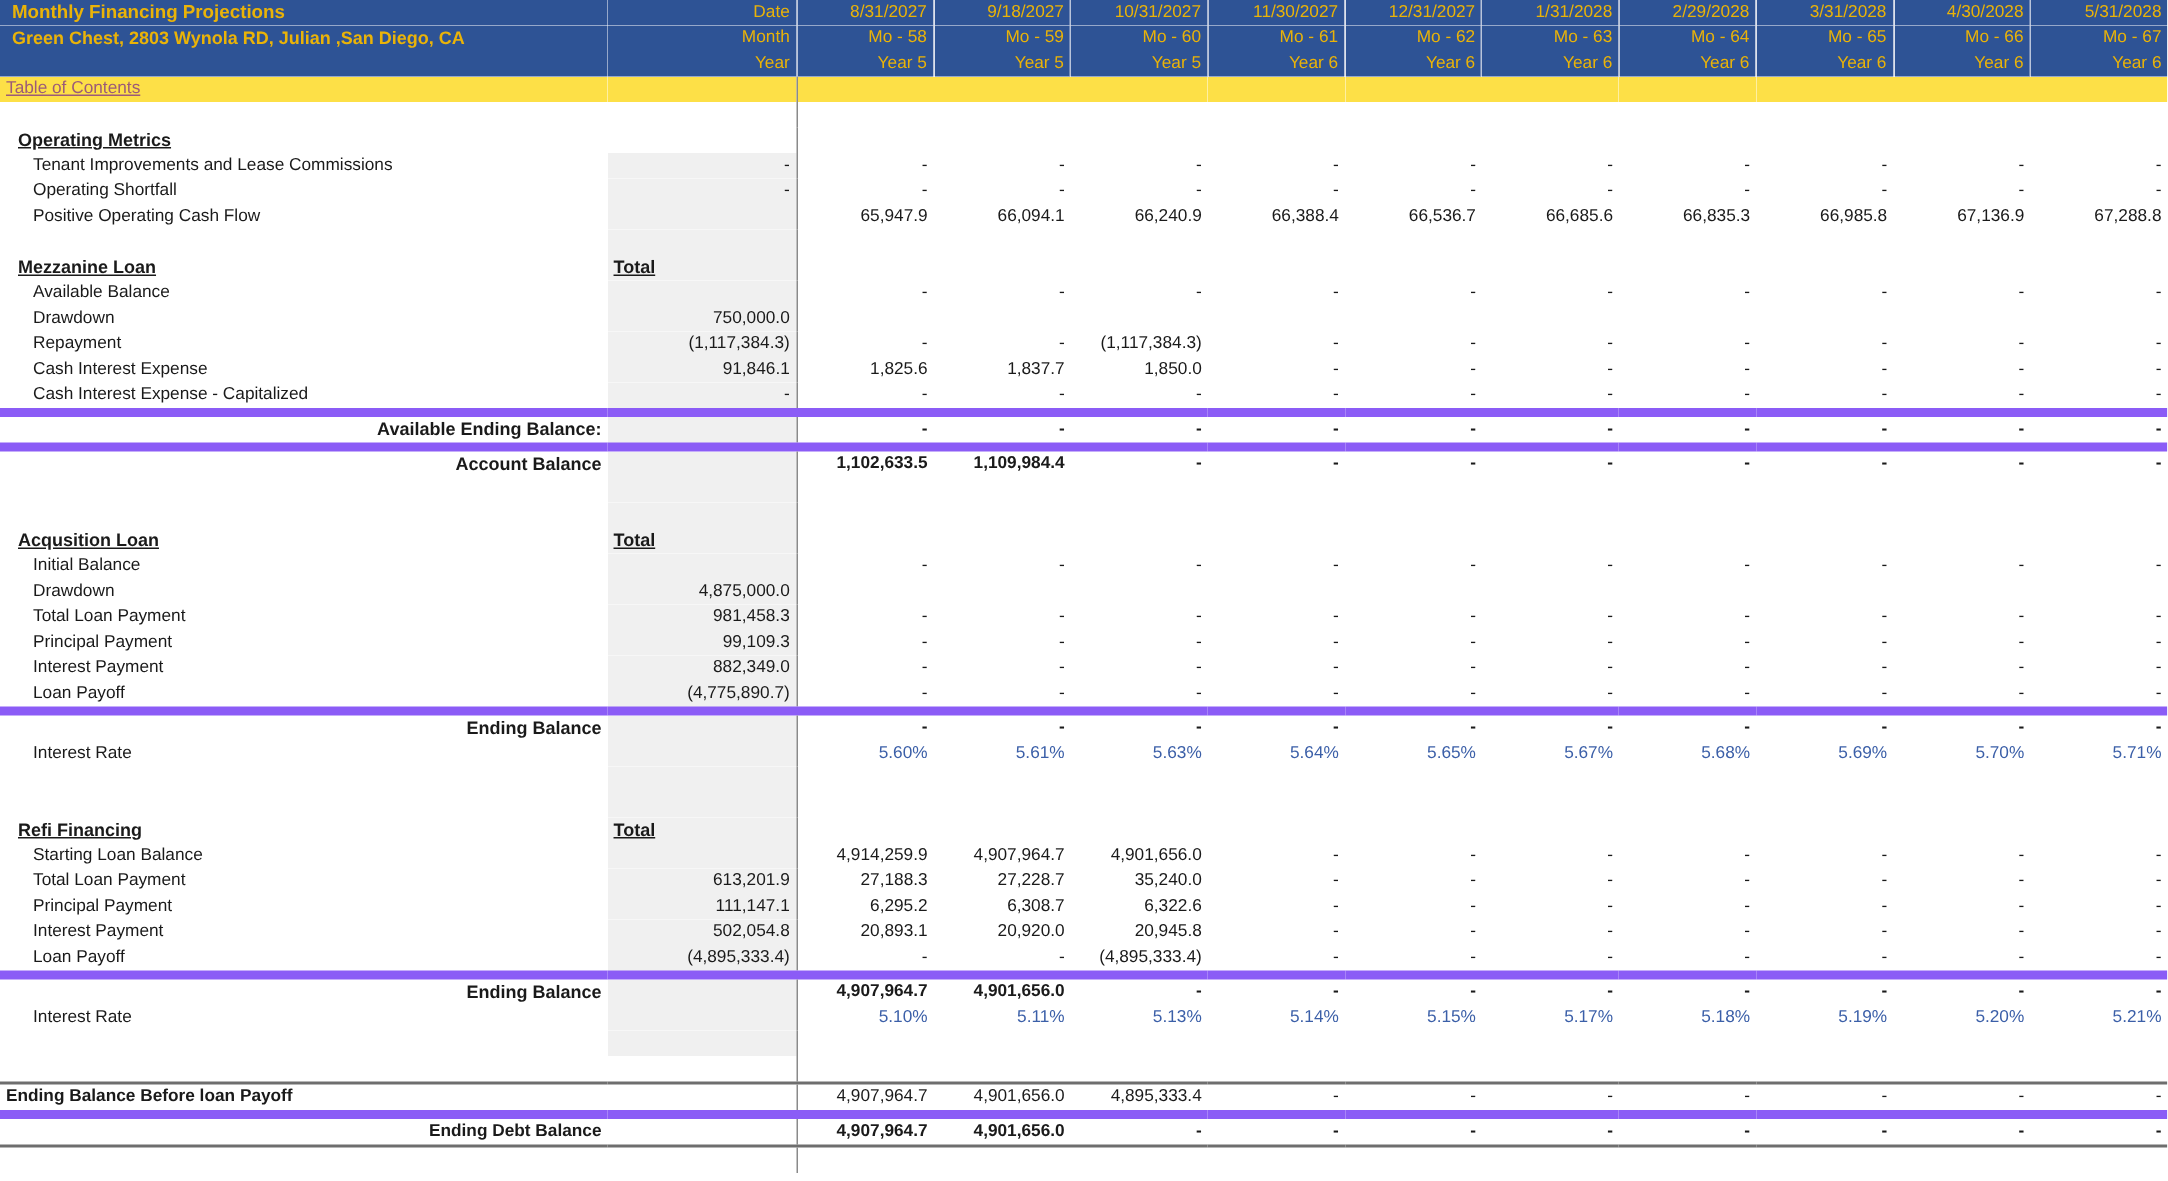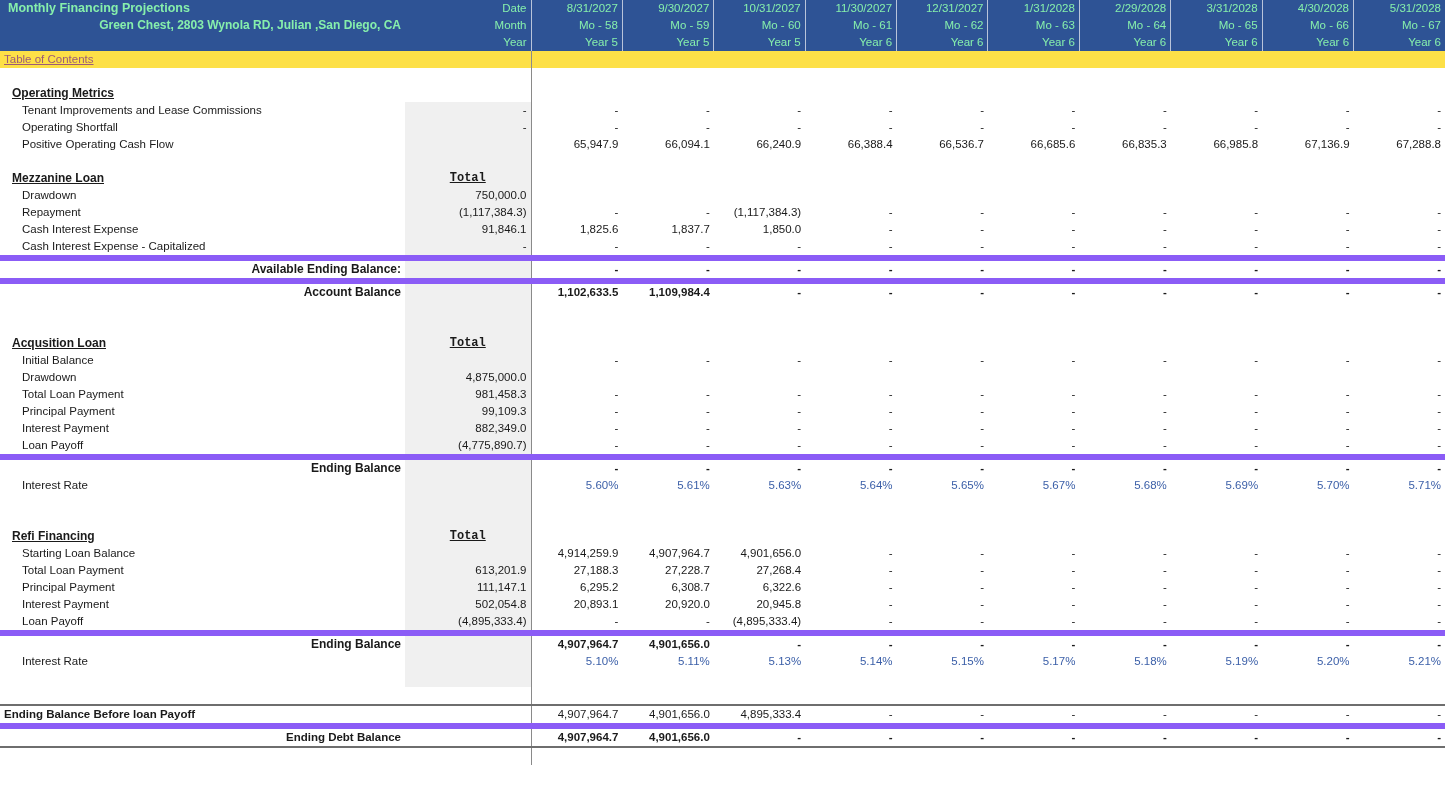--- a/index.html
+++ b/index.html
@@ -36,35 +36,35 @@
   }
 
   
   col.c-label  { width: 405px; }
   col.c-total  { width: 126px; }
   col.c-data   { width: 91.4px; }
 
   
   .hdr td {
     background: #2E5395;
-    color: #86efac;
+    color: #eab308;
     border: none;
     height: 19px;
     line-height: 19px;
   }
   .hdr-title {
     font-weight: bold;
     font-size: 12.5px;
     text-align: left;
     padding-left: 8px !important;
   }
   .hdr-sub {
     font-weight: bold;
     font-size: 12px;
-    text-align: right;
+    text-align: left;
     padding-left: 8px !important;
     margin-left: 22px;
   }
   .hdr-blank { background: #2E5395; }
   .hdr-rlabel { text-align: right; font-size: 11.5px; }
   .hdr-date { text-align: right; font-size: 11.5px; }
   .hdr-sep { border-right: 1px solid #b9c4da !important; }
   .hdr-row3 td { height: 17px; line-height: 17px; }
 
   
@@ -82,23 +82,22 @@
   .ind1       { padding-left: 22px !important; }
   .sect-head  {
     font-weight: bold;
     font-size: 12px;
     padding-left: 12px !important;
     text-decoration: underline;
   }
   .sect-total {
     font-weight: bold;
     font-size: 12px;
-    text-align: center;
+    text-align: left;
     text-decoration: underline;
-    font-family: Liberation Mono, monospace;
   }
   .bold       { font-weight: bold; }
   .boldlbl    { font-weight: bold; padding-left: 14px !important; font-size: 12px;}
   .rate       { color: #3b5fa8; }
   .shade      { background: #f0f0f0; }
   .vline-r { border-right: 1px solid #8a8a8a; }
 
   
   .tline td  { border-top: 6px solid #8b5cf6; text-align: right; }
 
@@ -125,21 +124,21 @@
         <col class="c-data">
         <col class="c-data">
         <col class="c-data">
         <col class="c-data">
     </colgroup>
     <tbody id="tbody">
         <tr class="hdr">
           <td class="hdr-title">Monthly Financing Projections</td>
           <td class="hdr-rlabel hdr-sep">Date</td>
           <td class="hdr-date hdr-sep">8/31/2027</td>
-          <td class="hdr-date hdr-sep">9/30/2027</td>
+          <td class="hdr-date hdr-sep">9/18/2027</td>
           <td class="hdr-date hdr-sep">10/31/2027</td>
           <td class="hdr-date hdr-sep">11/30/2027</td>
           <td class="hdr-date hdr-sep">12/31/2027</td>
           <td class="hdr-date hdr-sep">1/31/2028</td>
           <td class="hdr-date hdr-sep">2/29/2028</td>
           <td class="hdr-date hdr-sep">3/31/2028</td>
           <td class="hdr-date hdr-sep">4/30/2028</td>
           <td class="hdr-date">5/31/2028</td>
         </tr>
         <tr class="hdr">
@@ -276,20 +275,34 @@
           <td class="num"></td>
           <td class="num"></td>
           <td class="num"></td>
           <td class="num"></td>
           <td class="num"></td>
           <td class="num"></td>
           <td class="num"></td>
           <td class="num"></td>
         </tr>
         <tr>
+          <td class="lbl ind1">Available Balance</td>
+          <td class="num vline-r shade"></td>
+          <td class="num">-</td>
+          <td class="num">-</td>
+          <td class="num">-</td>
+          <td class="num">-</td>
+          <td class="num">-</td>
+          <td class="num">-</td>
+          <td class="num">-</td>
+          <td class="num">-</td>
+          <td class="num">-</td>
+          <td class="num">-</td>
+        </tr>
+        <tr>
           <td class="lbl ind1">Drawdown</td>
           <td class="num vline-r shade">750,000.0</td>
           <td class="num"></td>
           <td class="num"></td>
           <td class="num"></td>
           <td class="num"></td>
           <td class="num"></td>
           <td class="num"></td>
           <td class="num"></td>
           <td class="num"></td>
@@ -574,21 +587,21 @@
           <td class="num">-</td>
           <td class="num">-</td>
           <td class="num">-</td>
           <td class="num">-</td>
         </tr>
         <tr>
           <td class="lbl ind1">Total Loan Payment</td>
           <td class="num vline-r shade">613,201.9</td>
           <td class="num">27,188.3</td>
           <td class="num">27,228.7</td>
-          <td class="num">27,268.4</td>
+          <td class="num">35,240.0</td>
           <td class="num">-</td>
           <td class="num">-</td>
           <td class="num">-</td>
           <td class="num">-</td>
           <td class="num">-</td>
           <td class="num">-</td>
           <td class="num">-</td>
         </tr>
         <tr>
           <td class="lbl ind1">Principal Payment</td>

